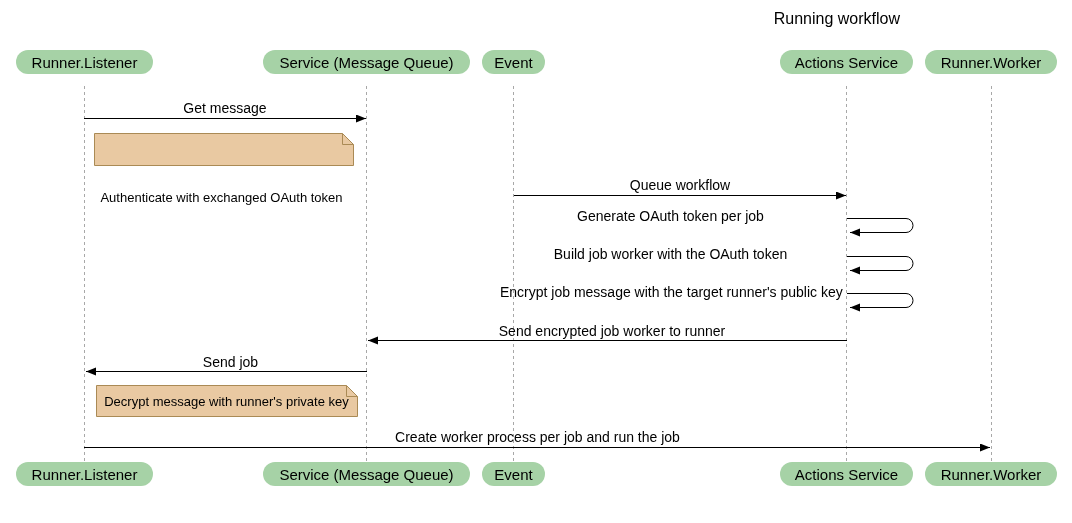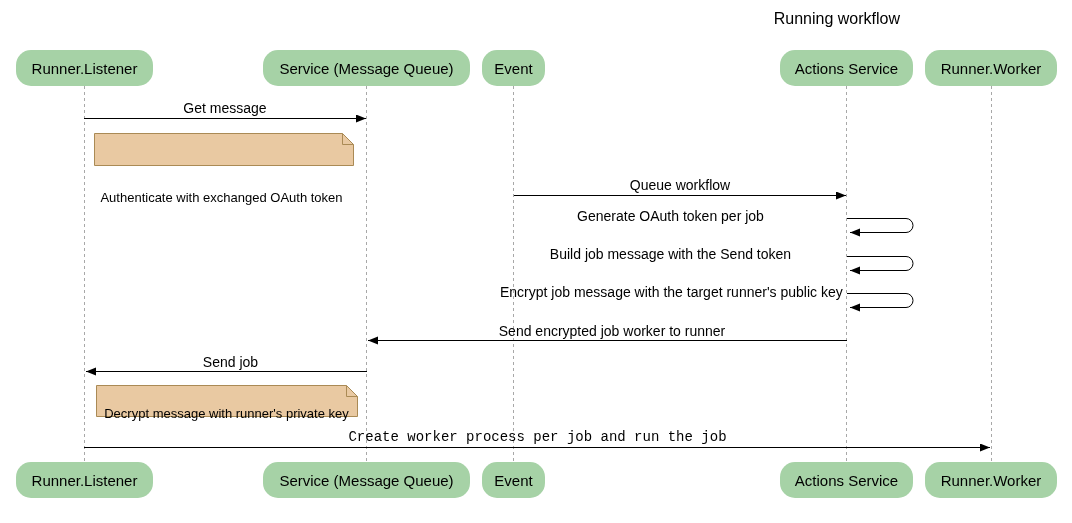--- a/index.html
+++ b/index.html
@@ -11,21 +11,21 @@
     overflow: hidden;
     color: #000;
   }
   .abs { position: absolute; }
   .title {
     left: 0; top: 10px; width: 900px;
     text-align: right;
     font-size: 16px; font-weight: 400;
   }
   .actor {
-    height: 36px;
+    height: 24px;
     background: #a6d2a6;
     border-radius: 15px;
     display: flex; align-items: center; justify-content: center;
     font-size: 15px;
     box-sizing: border-box;
   }
   .msg-label {
     font-size: 14px;
     height: 15px; line-height: 15px;
     text-align: center;
@@ -108,20 +108,20 @@
 <div class="abs actor" style="left:780px; top:462px; width:133px;">
     <span>Actions Service</span>
   </div>
 <div class="abs actor" style="left:925px; top:462px; width:132px;">
     <span>Runner.Worker</span>
   </div>
 
 <div class="abs msg-label" style="left:84px;  top:101px; width:282px;">Get message</div>
 <div class="abs msg-label" style="left:514px; top:178px; width:332px;">Queue workflow</div>
 <div class="abs msg-label right" style="left:500px; top:209px; width:341px;">Generate OAuth token per job</div>
-<div class="abs msg-label right" style="left:500px; top:247px; width:341px;">Build job message with the Send token</div>
+<div class="abs msg-label right" style="left:500px; top:247px; width:341px;">Build job worker with the OAuth token</div>
 <div class="abs msg-label right" style="left:500px; top:285px; width:341px;">Encrypt job message with the target runner's public key</div>
 <div class="abs msg-label" style="left:377px; top:324px; width:470px;">Send encrypted job worker to runner</div>
 <div class="abs msg-label" style="left:94px;  top:355px; width:273px;">Send job</div>
-<div class="abs msg-label" style="left:84px;  top:430px; width:907px;font-family:Liberation Mono, monospace;">Create worker process per job and run the job</div>
+<div class="abs msg-label" style="left:84px;  top:430px; width:907px;">Create worker process per job and run the job</div>
 
 <div class="abs note-label" style="left:92px; top:133px; width:259px; height:33px;margin-top:48px;">Authenticate with exchanged OAuth token</div>
-<div class="abs note-label" style="left:96px; top:385px; width:261px; height:33px;margin-top:12px;">Decrypt message with runner's private key</div>
+<div class="abs note-label" style="left:96px; top:385px; width:261px; height:33px;">Decrypt message with runner's private key</div>
 
 </body></html>

